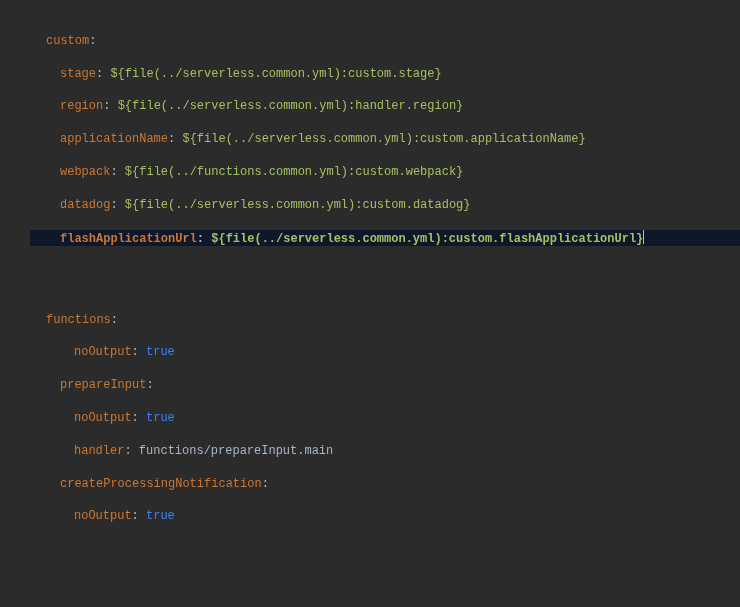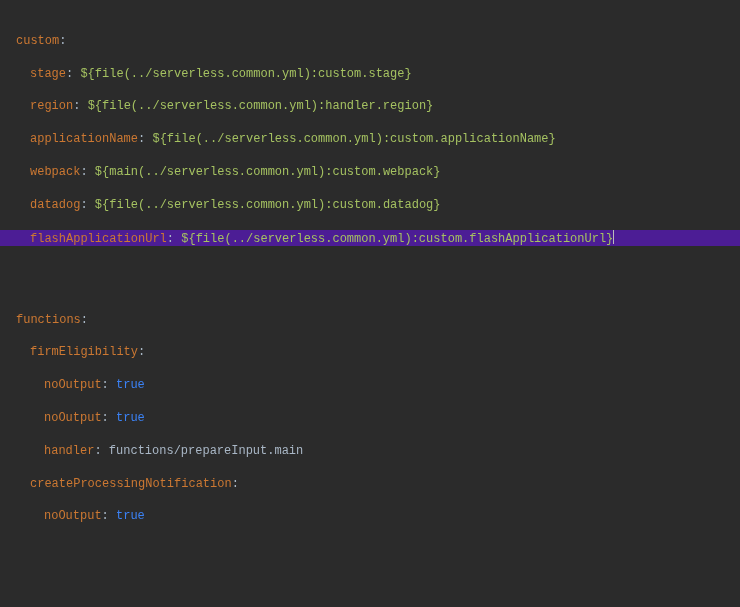--- a/index.html
+++ b/index.html
@@ -13,23 +13,25 @@
     height: 607px;
     overflow: hidden;
   }
   .editor {
     padding: 0;
     white-space: pre;
   }
   .line {
     padding-left: 16px;
     height: 16.4px;
+    margin-left: 30px;
   }
   .highlighted {
-    background: #4c1d95;
+    background: #0f172a;
+    font-weight: bold;
   }
   .key     { color: #cc7832; }
   .text    { color: #a9b7c6; }
   .punct   { color: #a9b7c6; }
   .bool    { color: #3b82f6; }
   .val     { color: #a5c261; }
   .cursor {
     display: inline-block;
     width: 1px; height: 14px;
     background: #bbb;
@@ -40,28 +42,28 @@
 </style>
 </head>
 <body>
 
 <div class="editor">
 
 <div class="line"><span class="key">custom</span><span class="punct">:</span></div>
 <div class="line"><span class="p1"></span><span class="key">stage</span><span class="punct">: </span><span class="val">${file(../serverless.common.yml):custom.stage}</span></div>
 <div class="line"><span class="p1"></span><span class="key">region</span><span class="punct">: </span><span class="val">${file(../serverless.common.yml):handler.region}</span></div>
 <div class="line"><span class="p1"></span><span class="key">applicationName</span><span class="punct">: </span><span class="val">${file(../serverless.common.yml):custom.applicationName}</span></div>
-<div class="line"><span class="p1"></span><span class="key">webpack</span><span class="punct">: </span><span class="val">${main(../serverless.common.yml):custom.webpack}</span></div>
+<div class="line"><span class="p1"></span><span class="key">webpack</span><span class="punct">: </span><span class="val">${file(../functions.common.yml):custom.webpack}</span></div>
 <div class="line"><span class="p1"></span><span class="key">datadog</span><span class="punct">: </span><span class="val">${file(../serverless.common.yml):custom.datadog}</span></div>
 <div class="line highlighted"><span class="p1"></span><span class="key">flashApplicationUrl</span><span class="punct">: </span><span class="val">${file(../serverless.common.yml):custom.flashApplicationUrl}</span><span class="cursor"></span></div>
 <div class="line"></div>
 
 <div class="line"><span class="key">functions</span><span class="punct">:</span></div>
-<div class="line"><span class="p1"></span><span class="key">firmEligibility</span><span class="punct">:</span></div>
 <div class="line"><span class="p2"></span><span class="key">noOutput</span><span class="punct">: </span><span class="bool">true</span></div>
+<div class="line"><span class="p1"></span><span class="key">prepareInput</span><span class="punct">:</span></div>
 <div class="line"><span class="p2"></span><span class="key">noOutput</span><span class="punct">: </span><span class="bool">true</span></div>
 <div class="line"><span class="p2"></span><span class="key">handler</span><span class="punct">: </span><span class="text">functions/prepareInput.main</span></div>
 <div class="line"><span class="p1"></span><span class="key">createProcessingNotification</span><span class="punct">:</span></div>
 <div class="line"><span class="p2"></span><span class="key">noOutput</span><span class="punct">: </span><span class="bool">true</span></div>
 <div class="line"></div>
 
 
 
 
 

